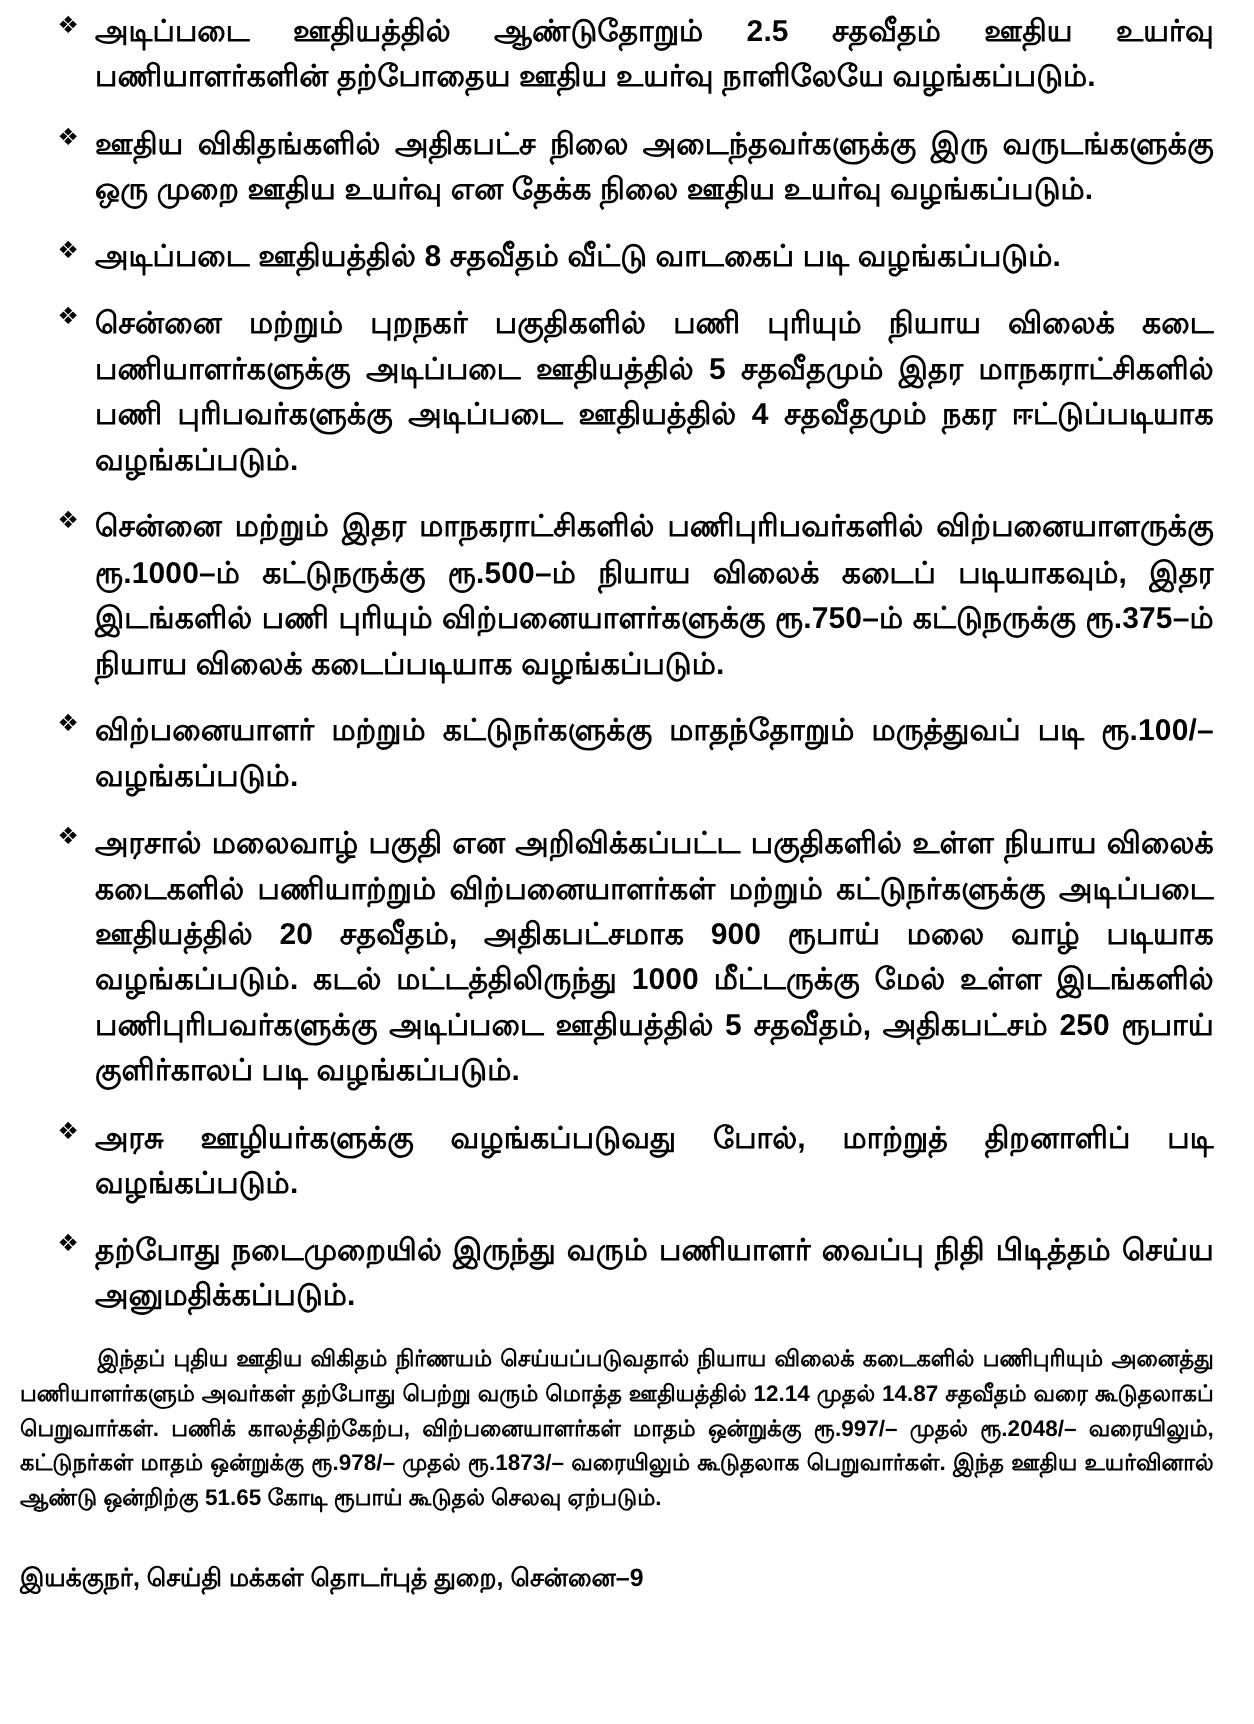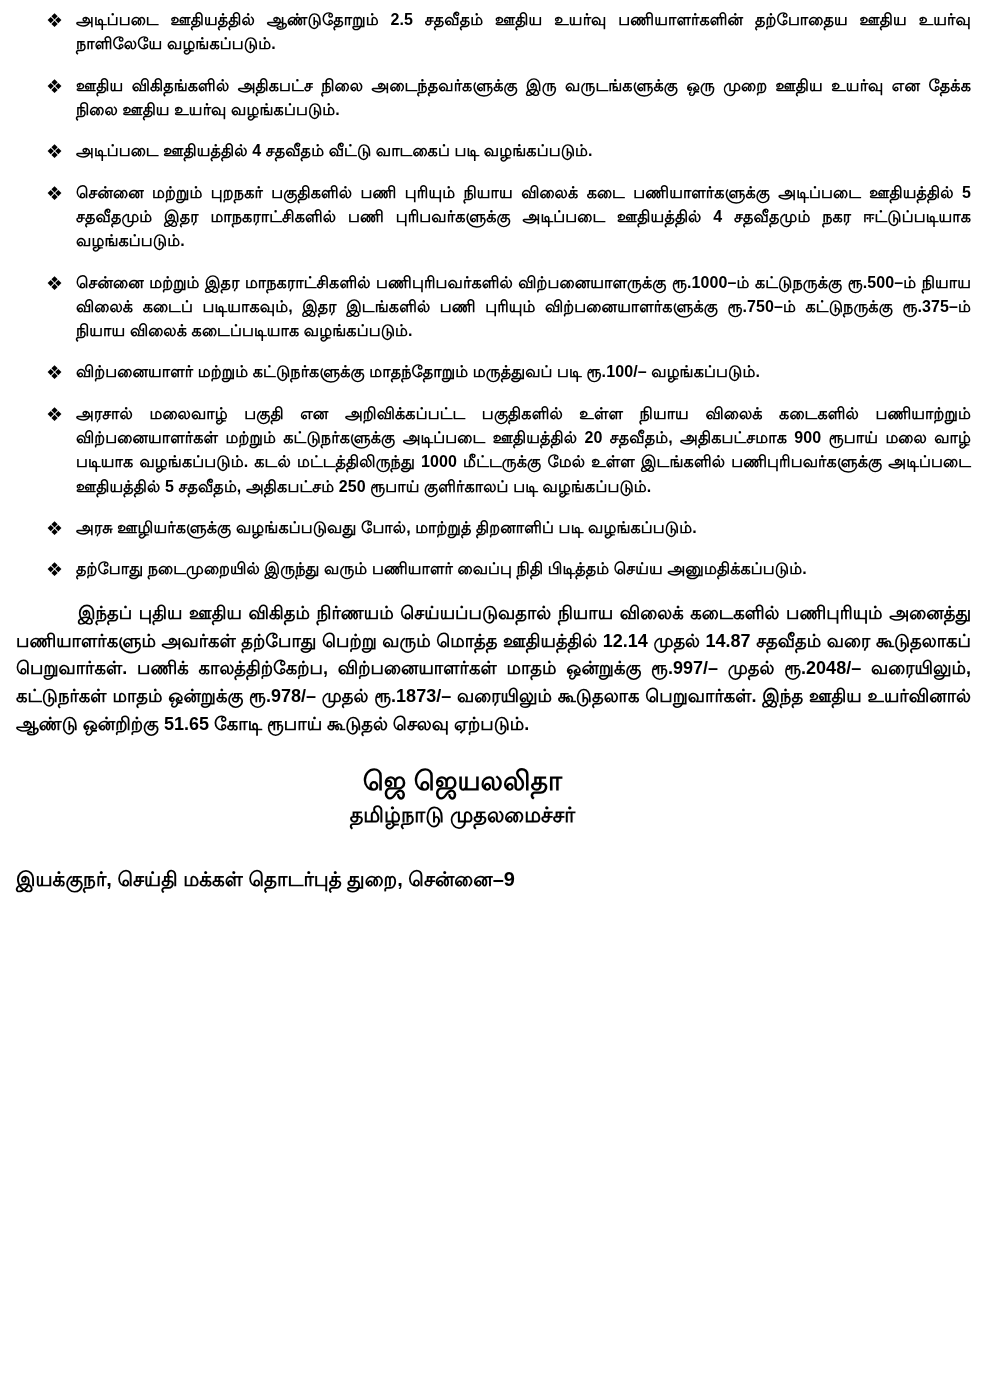--- a/index.html
+++ b/index.html
@@ -37,21 +37,21 @@
   .bullet-marker {
     position: absolute;
     left: 32px;
     top: 2px;
     font-size: 19px;
     line-height: 1.2;
     color: #000;
   }
   .bullet-text {
     display: block;
-    font-size: 16px;
+    font-size: 24px;
     line-height: 1.52;
     text-align: justify;
     text-justify: inter-word;
     font-weight: 600;
     letter-spacing: 0.1px;
     padding-right: 10px;
   }
 
   
   .closing-para {
@@ -109,21 +109,21 @@
     <li class="bullet-item">
       <span class="bullet-marker">❖</span>
       <span class="bullet-text">அடிப்படை ஊதியத்தில் ஆண்டுதோறும் 2.5 சதவீதம் ஊதிய உயர்வு பணியாளர்களின் தற்போதைய ஊதிய உயர்வு நாளிலேயே வழங்கப்படும்.</span>
     </li>
     <li class="bullet-item">
       <span class="bullet-marker">❖</span>
       <span class="bullet-text">ஊதிய விகிதங்களில் அதிகபட்ச நிலை அடைந்தவர்களுக்கு இரு வருடங்களுக்கு ஒரு முறை ஊதிய உயர்வு என தேக்க நிலை ஊதிய உயர்வு வழங்கப்படும்.</span>
     </li>
     <li class="bullet-item">
       <span class="bullet-marker">❖</span>
-      <span class="bullet-text">அடிப்படை ஊதியத்தில் 4 சதவீதம் வீட்டு வாடகைப் படி வழங்கப்படும்.</span>
+      <span class="bullet-text">அடிப்படை ஊதியத்தில் 8 சதவீதம் வீட்டு வாடகைப் படி வழங்கப்படும்.</span>
     </li>
     <li class="bullet-item">
       <span class="bullet-marker">❖</span>
       <span class="bullet-text">சென்னை மற்றும் புறநகர் பகுதிகளில் பணி புரியும் நியாய விலைக் கடை பணியாளர்களுக்கு அடிப்படை ஊதியத்தில் 5 சதவீதமும் இதர மாநகராட்சிகளில் பணி புரிபவர்களுக்கு அடிப்படை ஊதியத்தில் 4 சதவீதமும் நகர ஈட்டுப்படியாக வழங்கப்படும்.</span>
     </li>
     <li class="bullet-item">
       <span class="bullet-marker">❖</span>
       <span class="bullet-text">சென்னை மற்றும் இதர மாநகராட்சிகளில் பணிபுரிபவர்களில் விற்பனையாளருக்கு ரூ.1000–ம் கட்டுநருக்கு ரூ.500–ம் நியாய விலைக் கடைப் படியாகவும், இதர இடங்களில் பணி புரியும் விற்பனையாளர்களுக்கு ரூ.750–ம் கட்டுநருக்கு ரூ.375–ம் நியாய விலைக் கடைப்படியாக வழங்கப்படும்.</span>
     </li>
     <li class="bullet-item">
@@ -139,22 +139,18 @@
       <span class="bullet-text">அரசு ஊழியர்களுக்கு வழங்கப்படுவது போல், மாற்றுத் திறனாளிப் படி வழங்கப்படும்.</span>
     </li>
     <li class="bullet-item">
       <span class="bullet-marker">❖</span>
       <span class="bullet-text">தற்போது நடைமுறையில் இருந்து வரும் பணியாளர் வைப்பு நிதி பிடித்தம் செய்ய அனுமதிக்கப்படும்.</span>
     </li>
   </ul>
 
   <p class="closing-para">இந்தப் புதிய ஊதிய விகிதம் நிர்ணயம் செய்யப்படுவதால் நியாய விலைக் கடைகளில் பணிபுரியும் அனைத்து பணியாளர்களும் அவர்கள் தற்போது பெற்று வரும் மொத்த ஊதியத்தில் 12.14 முதல் 14.87 சதவீதம் வரை கூடுதலாகப் பெறுவார்கள். பணிக் காலத்திற்கேற்ப, விற்பனையாளர்கள் மாதம் ஒன்றுக்கு ரூ.997/– முதல் ரூ.2048/– வரையிலும், கட்டுநர்கள் மாதம் ஒன்றுக்கு ரூ.978/– முதல் ரூ.1873/– வரையிலும் கூடுதலாக பெறுவார்கள். இந்த ஊதிய உயர்வினால் ஆண்டு ஒன்றிற்கு 51.65 கோடி ரூபாய் கூடுதல் செலவு ஏற்படும்.</p>
 
-  <div class="signature-block">
-    <div class="signature-name">ஜெ ஜெயலலிதா</div>
-    <div class="signature-title">தமிழ்நாடு முதலமைச்சர்</div>
-  </div>
 
   <div class="footer">
     <div class="footer-issuer">இயக்குநர், செய்தி மக்கள் தொடர்புத் துறை, சென்னை–9</div>
   </div>
 
 </div>
 
 </body></html>

